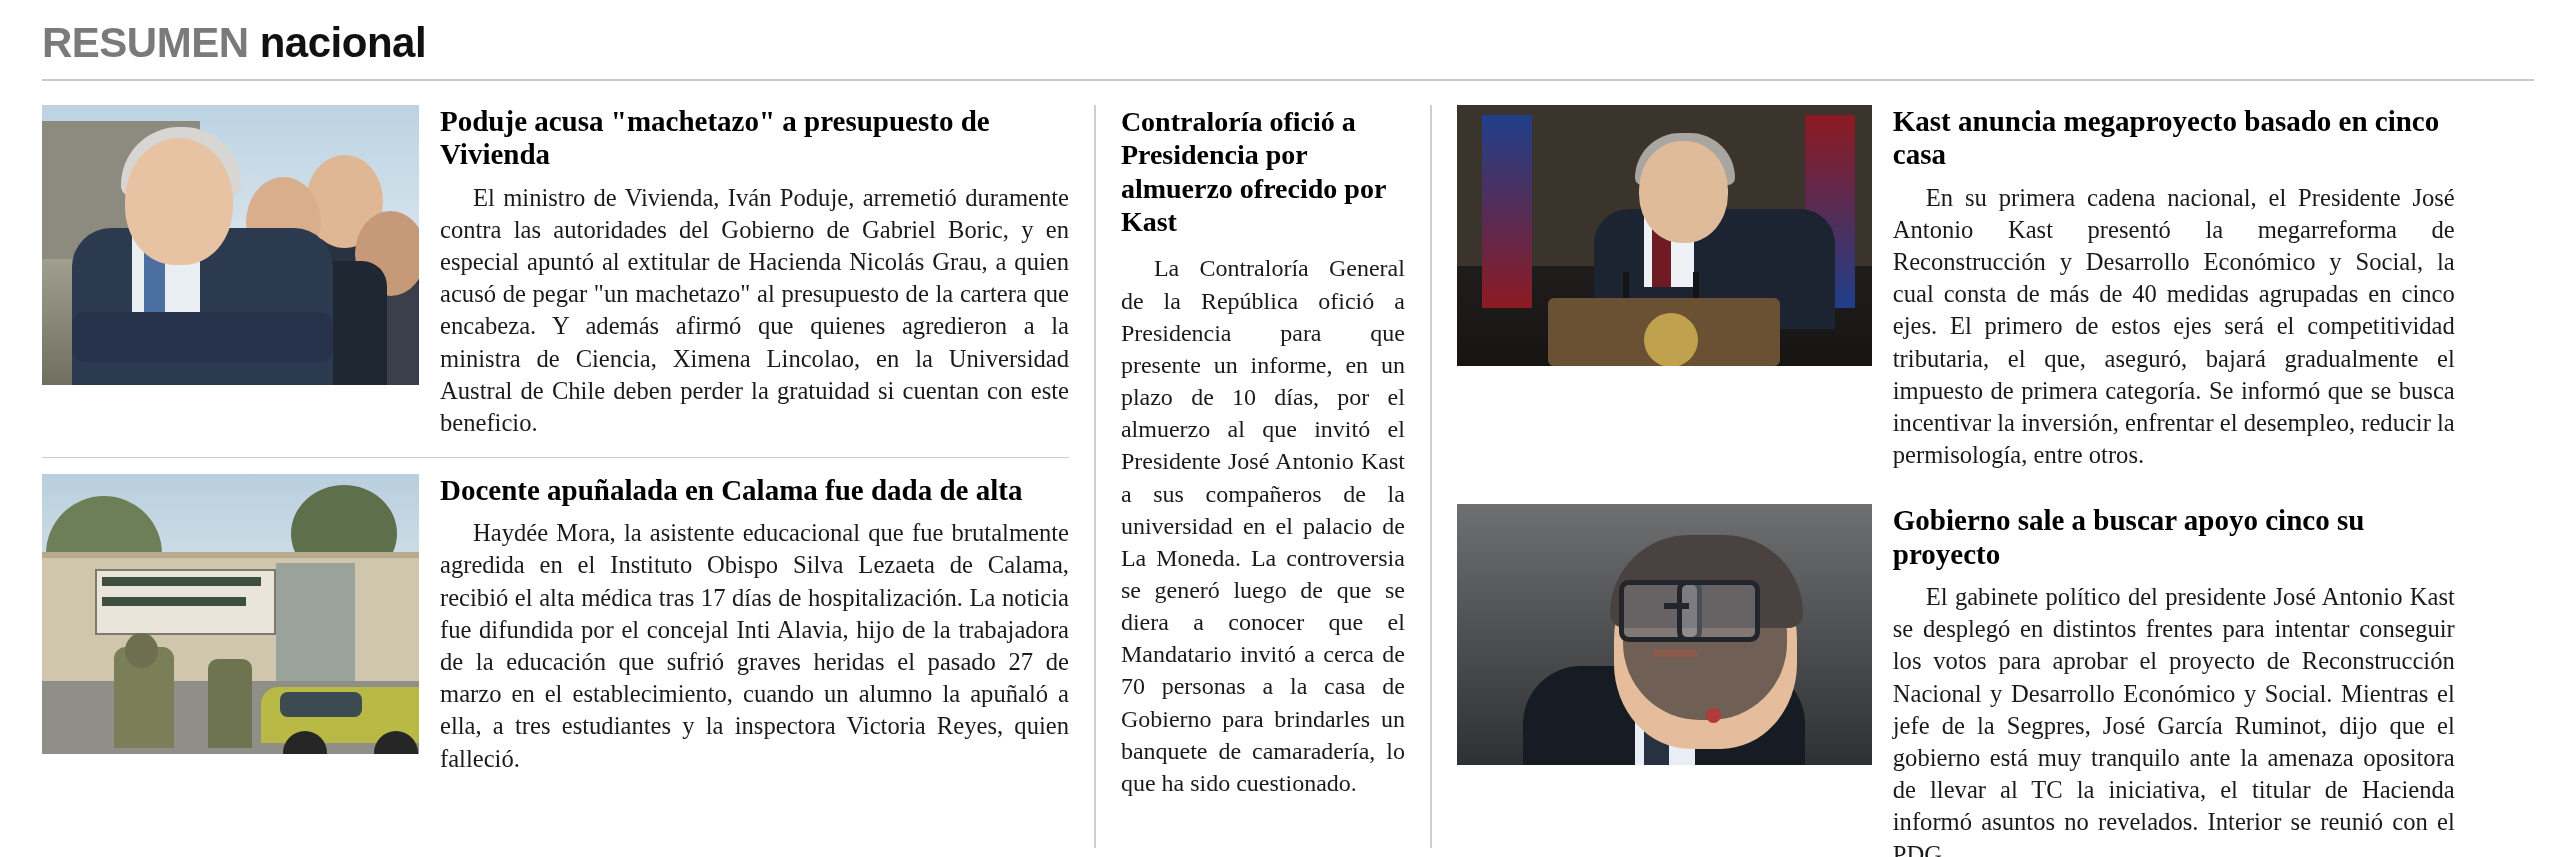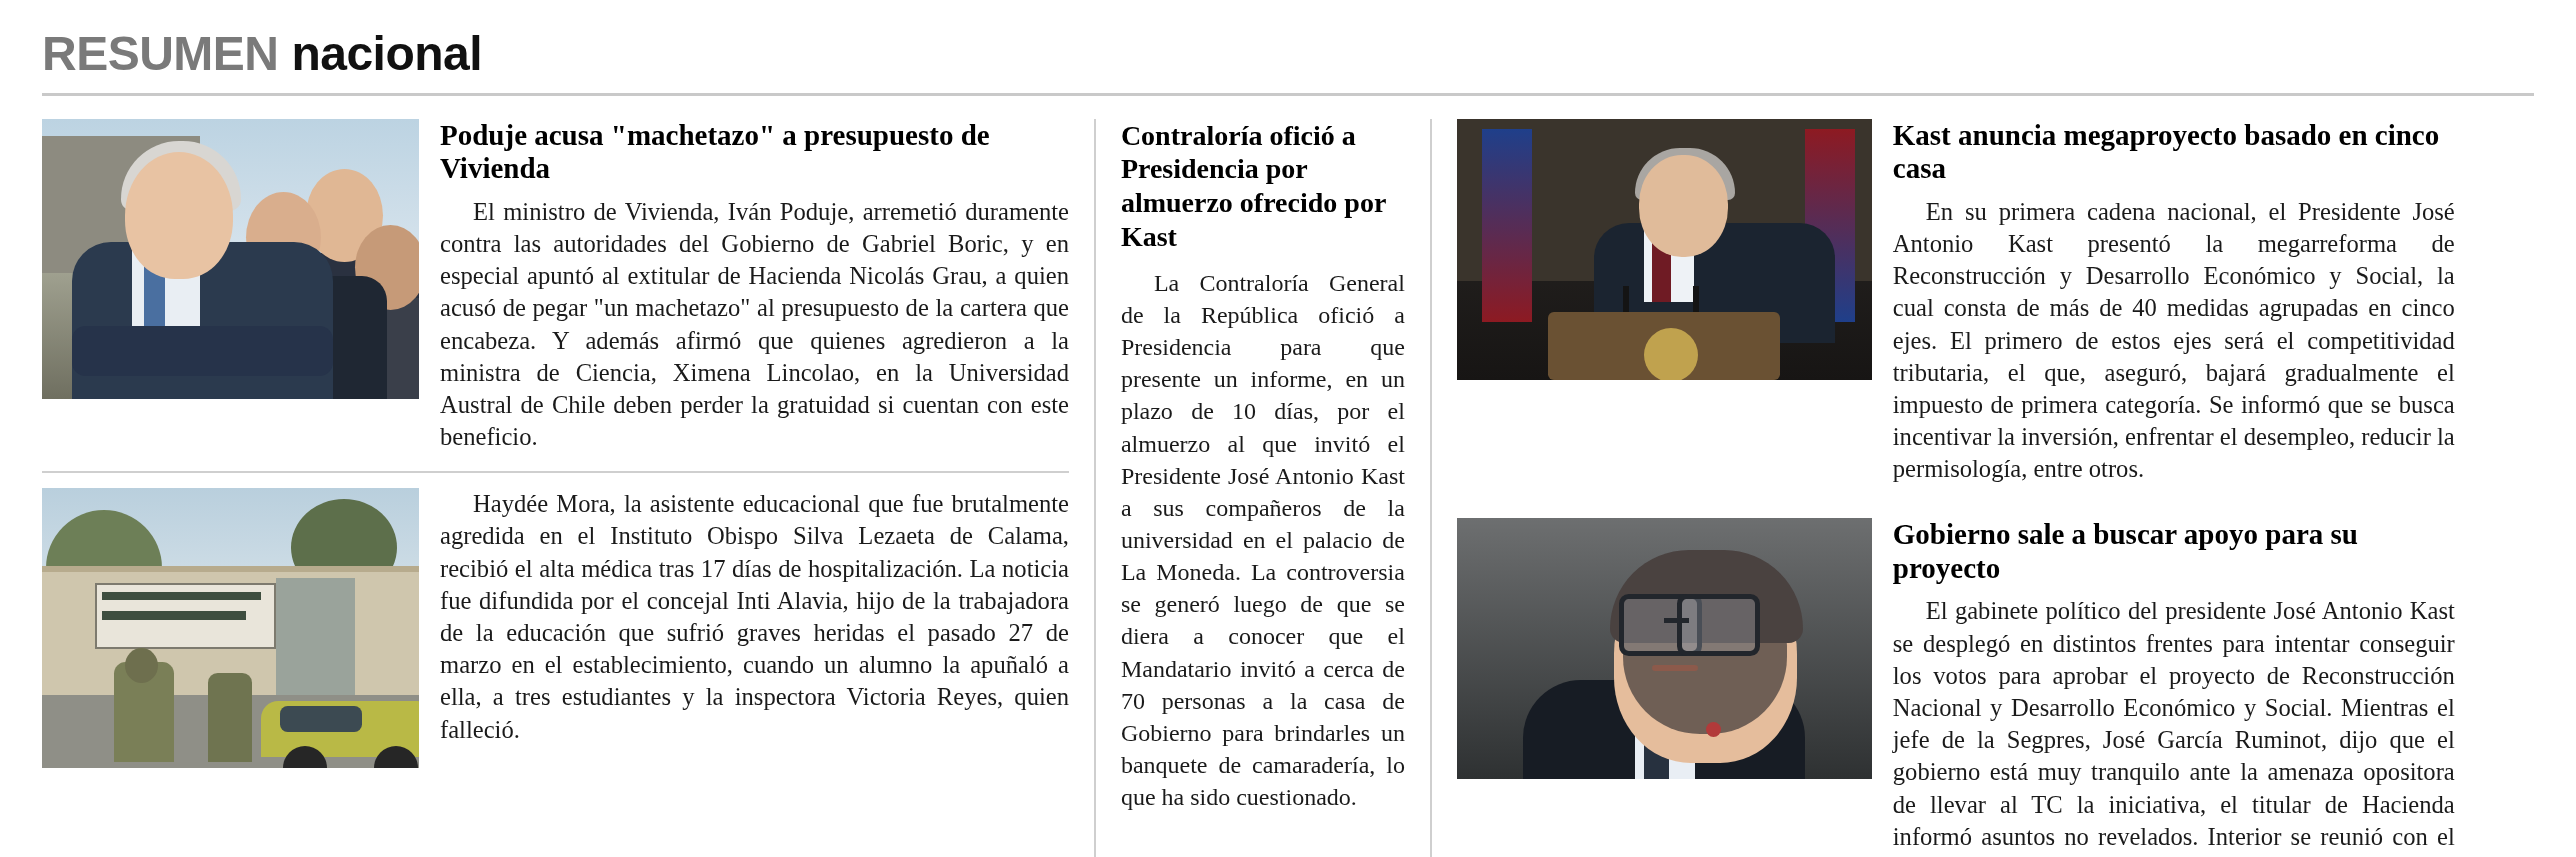--- a/index.html
+++ b/index.html
@@ -23,24 +23,23 @@
     padding: 0 42px;
   }
 
   
   .masthead {
     padding-top: 21px;
     padding-bottom: 7.7px;
   }
   .masthead-title {
     font-family: "Liberation Sans", sans-serif;
-    font-size: 48px;
+    font-size: 42px;
     line-height: 1.05;
     letter-spacing: -0.5px;
-    margin-top: 8px;
   }
   .masthead-title .word1 {
     font-weight: bold;
     color: #7a7a7a;
   }
   .masthead-title .word2 {
     font-weight: bold;
     color: #111111;
   }
   .masthead-rule {
@@ -256,20 +255,21 @@
             <div class="ph p2-ground"></div>
             <div class="ph p2-sol-body"></div>
             <div class="ph p2-sol-head"></div>
             <div class="ph p2-sol2-body"></div>
             <div class="ph p2-car"></div>
             <div class="ph p2-car-win"></div>
             <div class="ph p2-car-wheel" style="left:64%"></div>
             <div class="ph p2-car-wheel" style="left:88%"></div>
           </div>
           <div class="story-text">
+            <h2 class="headline">Docente apuñalada en Calama fue dada de alta</h2>
             <p class="body"><span class="indent"></span><span>Haydée Mora, la asistente educacional que fue brutalmente agredida en el Instituto Obispo Silva Lezaeta de Calama, recibió el alta médica tras 17 días de hospitalización. La noticia fue difundida por el concejal Inti Alavia, hijo de la trabajadora de la educación que sufrió graves heridas el pasado 27 de marzo en el establecimiento, cuando un alumno la apuñaló a ella, a tres estudiantes y la inspectora Victoria Reyes, quien falleció.</span></p>
           </div>
         </div>
 
       </div>
     </div>
 
     <div class="col-div"></div>
 
     <div class="col col-b">
@@ -320,21 +320,21 @@
             <div class="ph p4-head"></div>
             <div class="ph p4-beard"></div>
             <div class="ph p4-mouth"></div>
             <div class="ph p4-hair"></div>
             <div class="ph p4-glass-l"></div>
             <div class="ph p4-glass-r"></div>
             <div class="ph p4-bridge"></div>
             <div class="ph p4-pin"></div>
           </div>
           <div class="story-text">
-            <h2 class="headline">Gobierno sale a buscar apoyo para su proyecto</h2>
+            <h2 class="headline">Gobierno sale a buscar apoyo cinco su proyecto</h2>
             <p class="body"><span class="indent"></span><span>El gabinete político del presidente José Antonio Kast se desplegó en distintos frentes para intentar conseguir los votos para aprobar el proyecto de Reconstrucción Nacional y Desarrollo Económico y Social. Mientras el jefe de la Segpres, José García Ruminot, dijo que el gobierno está muy tranquilo ante la amenaza opositora de llevar al TC la iniciativa, el titular de Hacienda informó asuntos no revelados. Interior se reunió con el PDG.</span></p>
           </div>
         </div>
 
       </div>
     </div>
 
   </div>
 </div>
 

